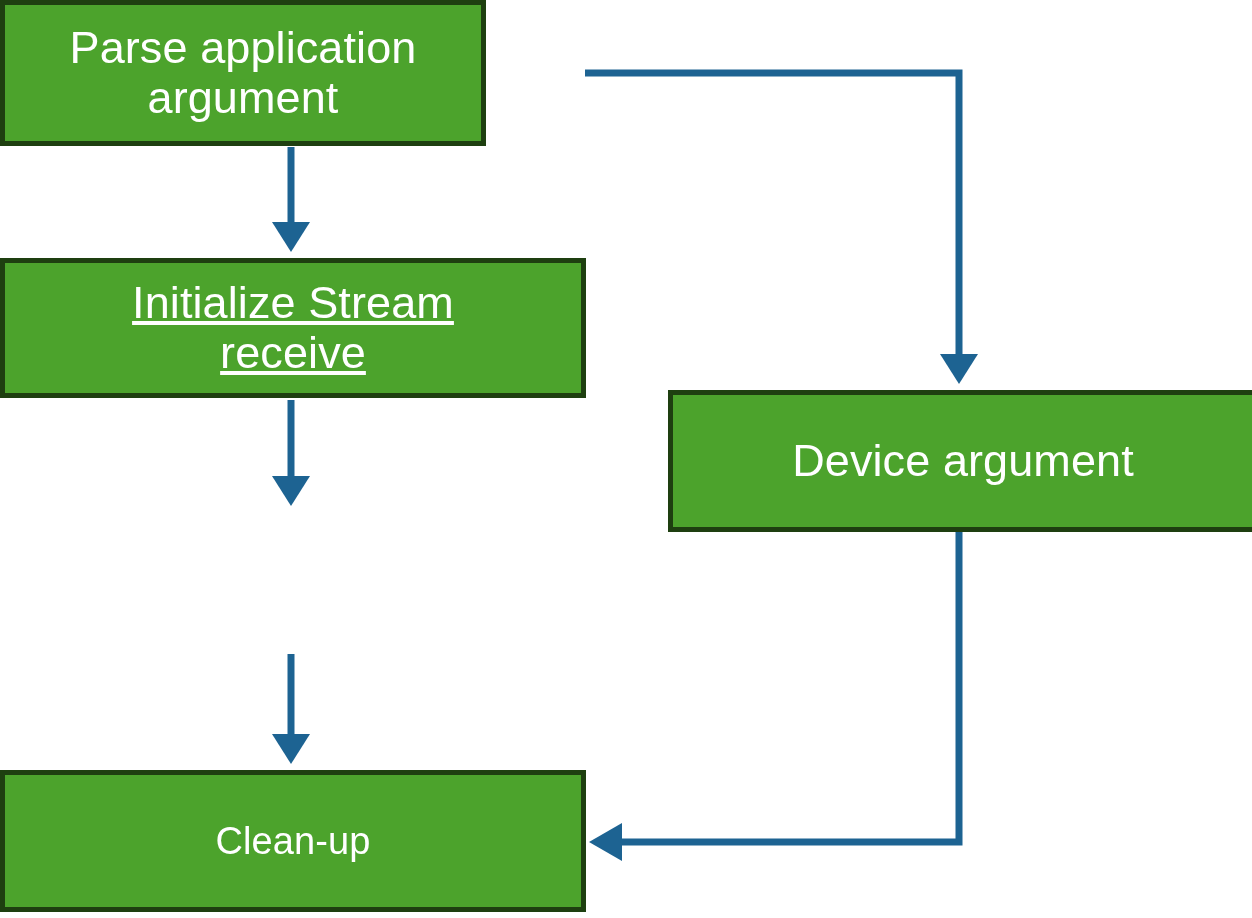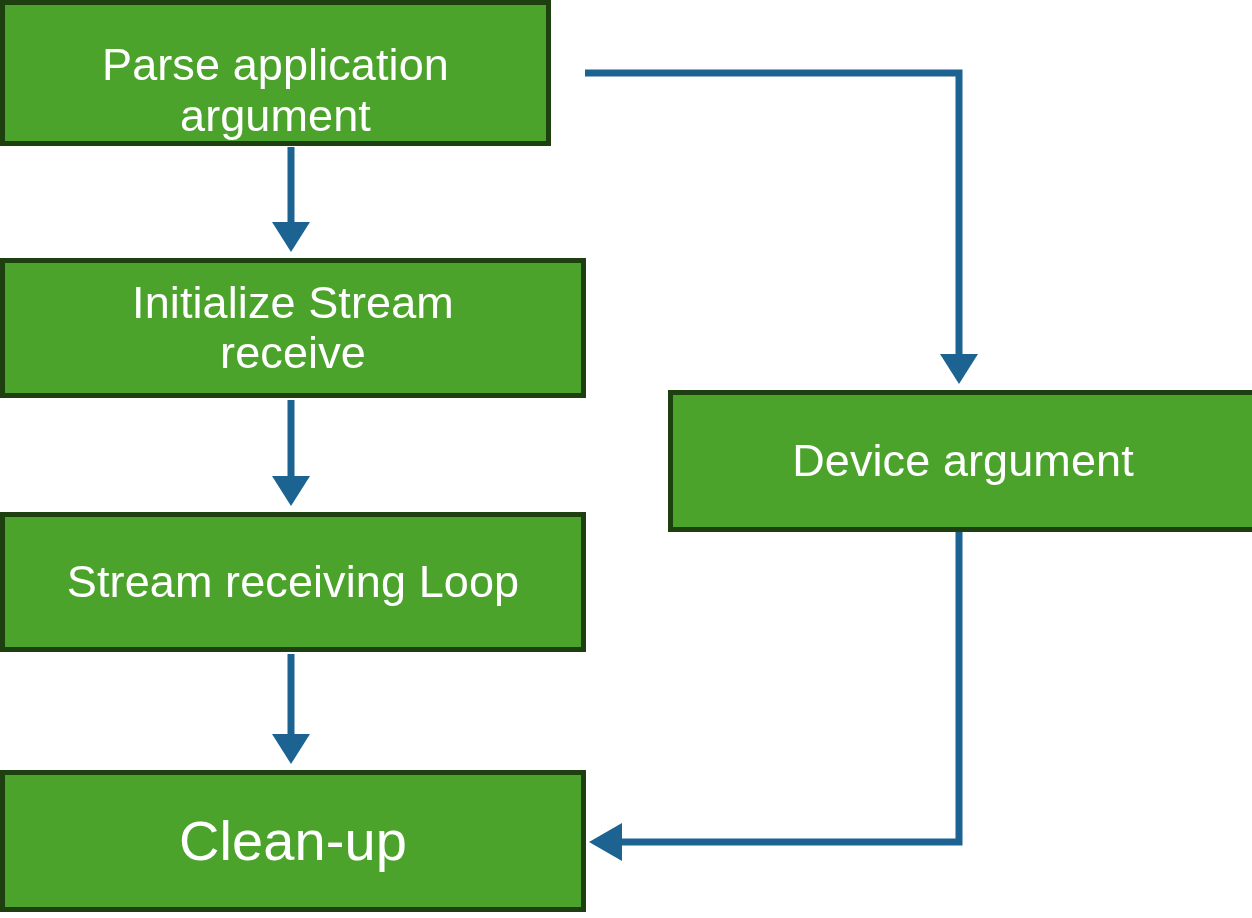--- a/index.html
+++ b/index.html
@@ -28,35 +28,35 @@
     align-items: center;
     justify-content: center;
     text-align: center;
     line-height: 1.12;
     font-weight: 400;
     letter-spacing: 0.1px;
     white-space: pre-line;
   }
   
   #node-parse {
-    left: 0px;  top: 0px;   width: 551px; height: 146px;
+    left: 0px;  top: 0px;   width: 486px; height: 146px;
     font-size: 45px;
-    align-items: flex-end;
   }
   #node-init {
     left: 0px;  top: 258px; width: 586px; height: 140px;
     font-size: 45px;
+    text-decoration: underline;
   }
   #node-loop {
     left: 0px;  top: 512px; width: 586px; height: 140px;
     font-size: 45px;
   }
   #node-clean {
     left: 0px;  top: 770px; width: 586px; height: 142px;
-    font-size: 56px;
+    font-size: 38px;
   }
   #node-device {
     left: 668px; top: 390px; width: 590px; height: 142px;
     font-size: 45px;
   }
   .node-label {
     display: block;
     padding: 0 14px;
   }
 
@@ -114,23 +114,20 @@
   <div class="node" id="node-parse">
     <span class="node-label">Parse application
 argument</span>
   </div>
 
   <div class="node" id="node-init">
     <span class="node-label">Initialize Stream
 receive</span>
   </div>
 
-  <div class="node" id="node-loop">
-    <span class="node-label">Stream receiving Loop</span>
-  </div>
 
   <div class="node" id="node-clean">
     <span class="node-label">Clean-up</span>
   </div>
 
   <div class="node" id="node-device">
     <span class="node-label">Device argument</span>
   </div>
 
 </div>

